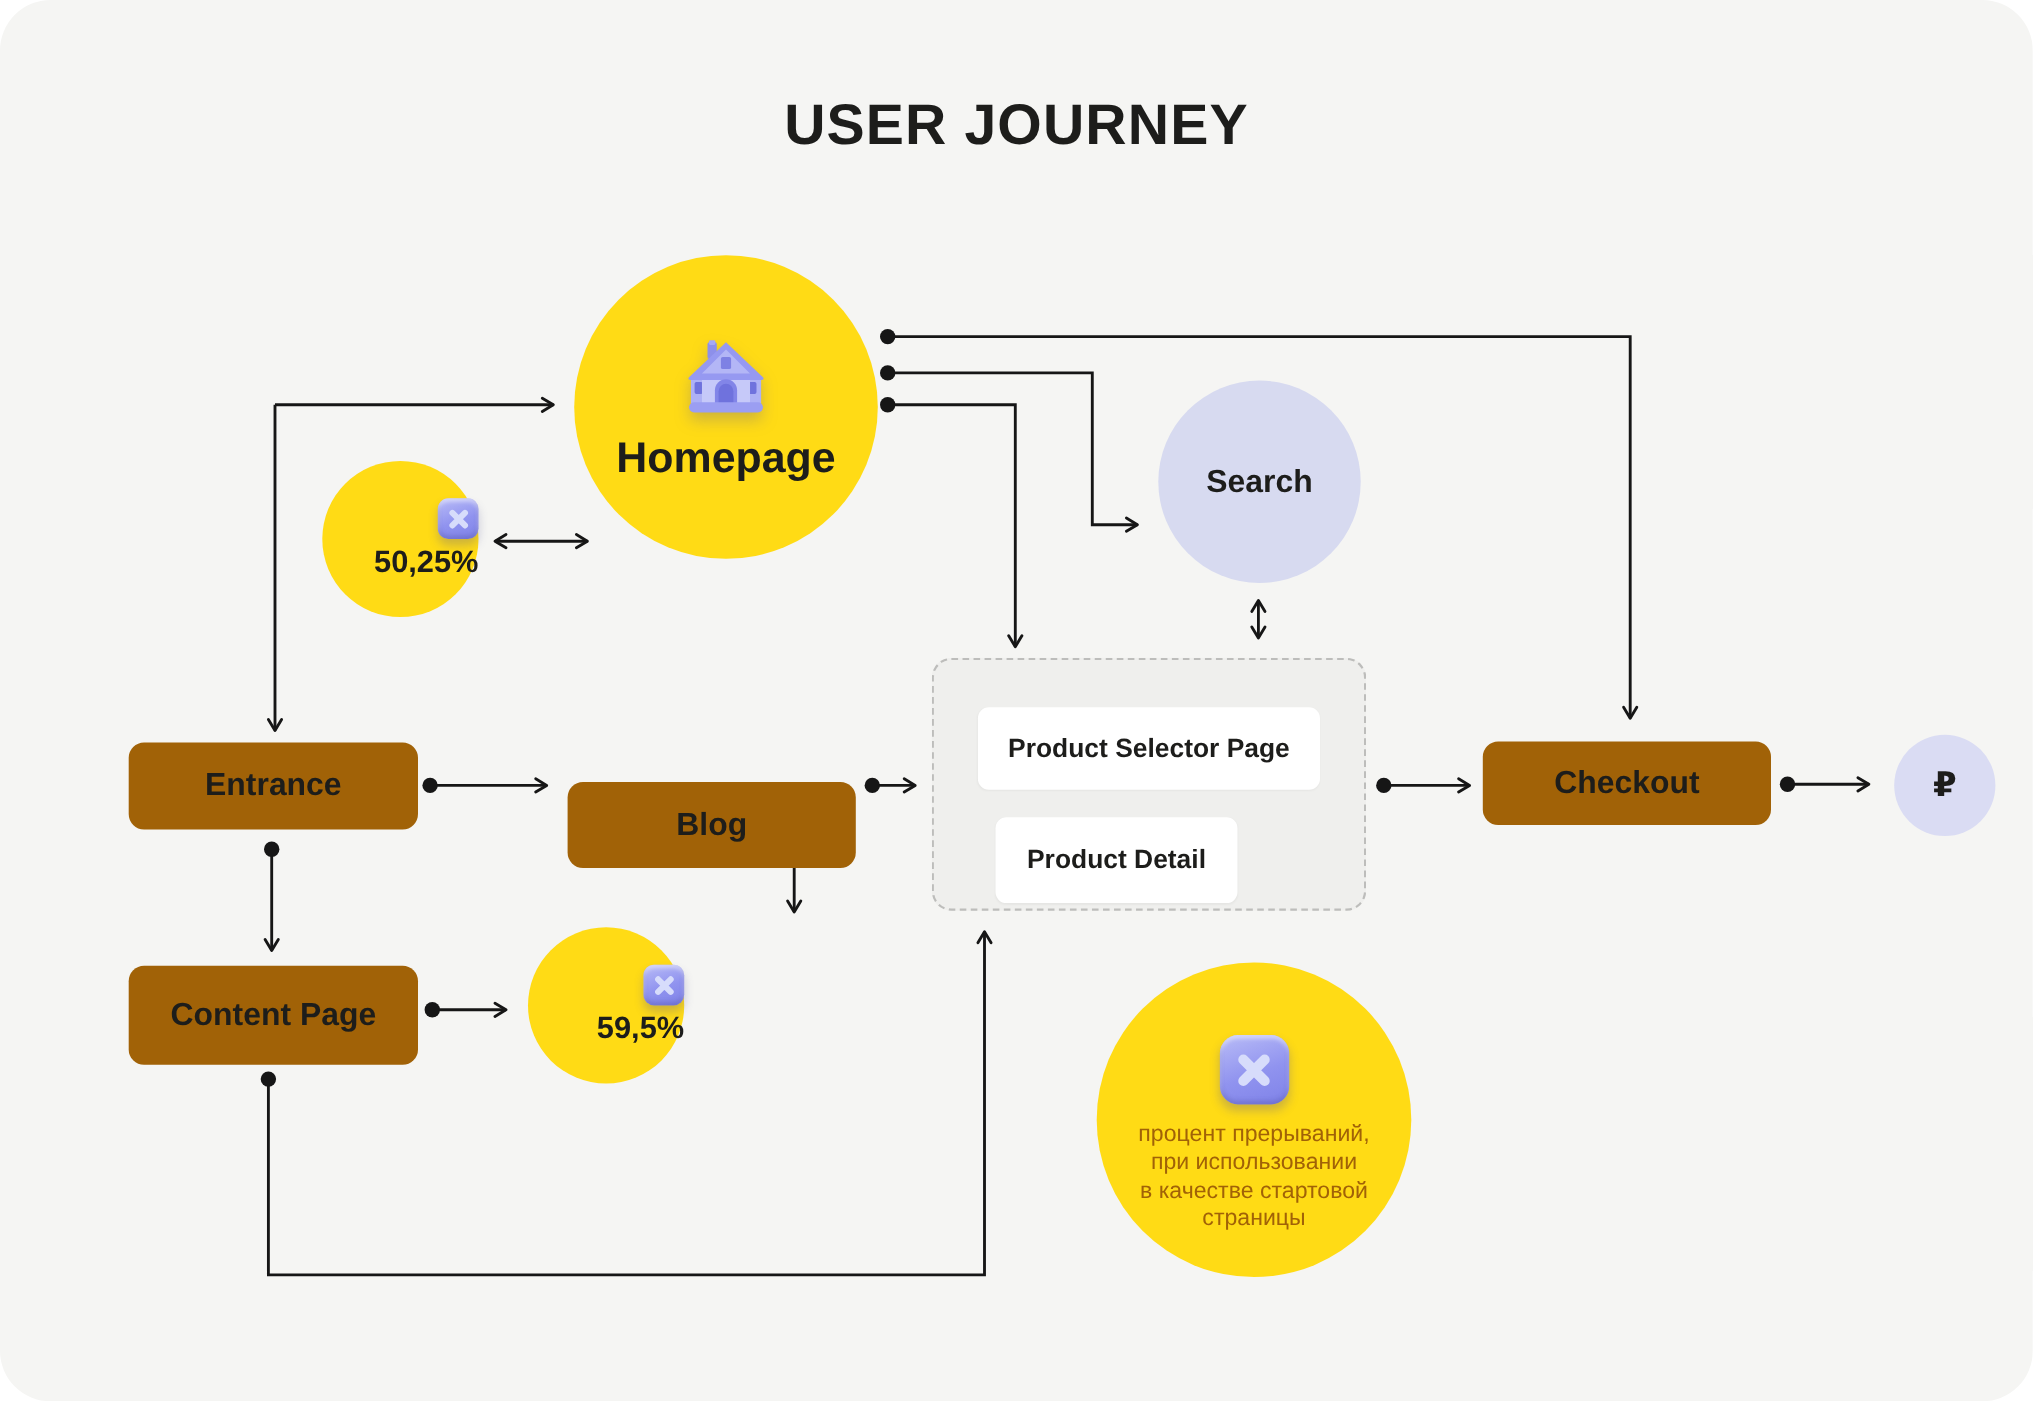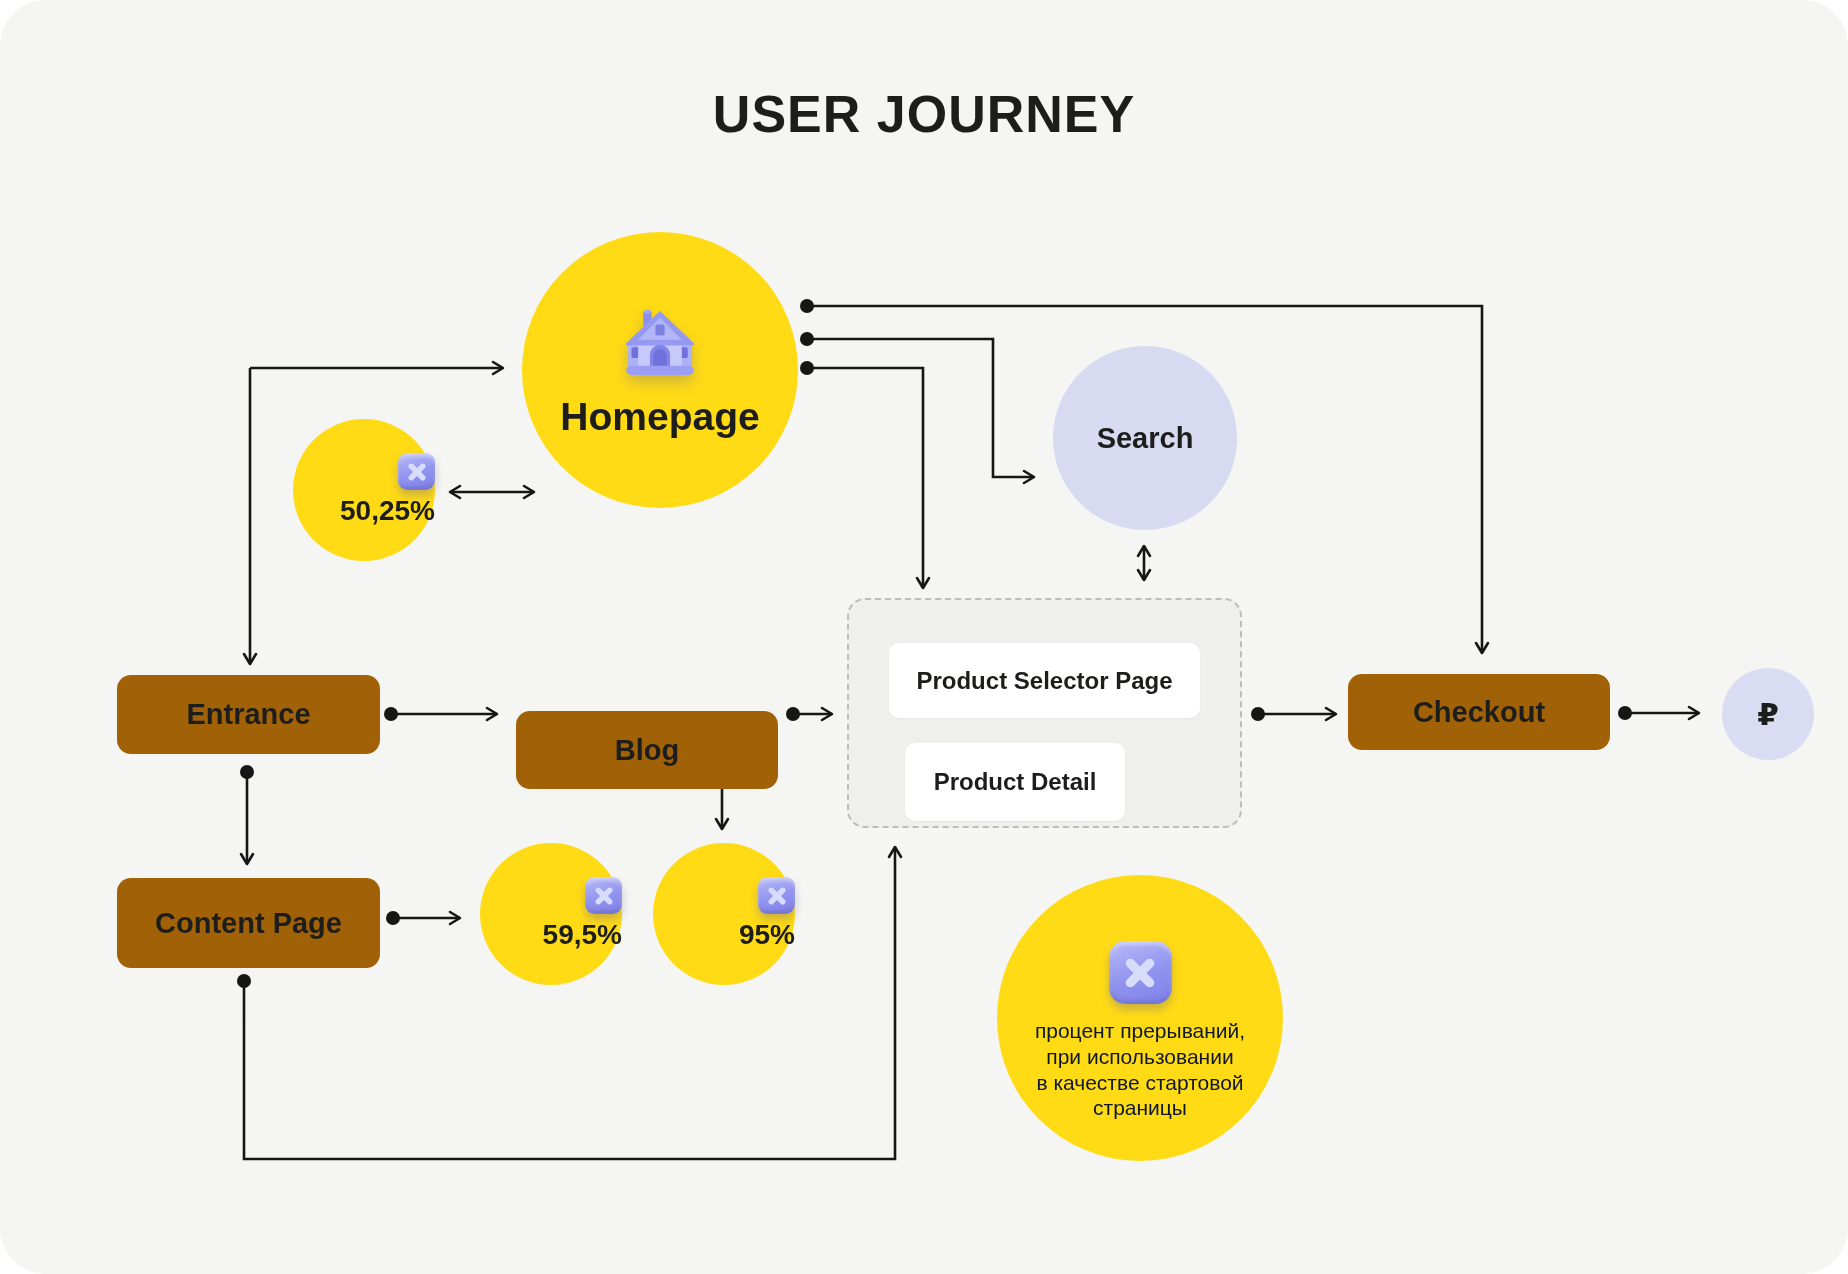--- a/index.html
+++ b/index.html
@@ -40,21 +40,21 @@
   .homepage-circle { left: 522px; top: 232px; width: 276px; height: 276px; gap: 10px; }
   .homepage-circle .node-label { font-size: 39px; font-weight: 700; }
   .search-circle { left: 1053px; top: 346px; width: 184px; height: 184px; }
   .search-circle .node-label { font-size: 29px; font-weight: 700; }
   .pct-circle { width: 142px; height: 142px; gap: 5px; align-items: flex-end; }
   .pct-circle .pct-label { font-size: 28px; font-weight: 700; }
   .pct-homepage { left: 293px; top: 419px; }
   .pct-content { left: 480px; top: 843px; }
   .pct-blog { left: 653px; top: 843px; }
   .legend-circle { left: 997px; top: 875px; width: 286px; height: 286px; gap: 14px; padding-top: 26px; }
-  .legend-text { font-size: 21px; font-weight: 500; line-height: 1.22; color: #0f172a; }
+  .legend-text { font-size: 21px; font-weight: 500; line-height: 1.22; color: #a16207; }
   .ruble-circle { left: 1722px; top: 668px; width: 92px; height: 92px; background: #dadcf3; }
   .ruble-glyph { font-family: "DejaVu Sans", "Liberation Sans", sans-serif; font-size: 31px; font-weight: 600; }
   
   .node-box {
     position: absolute;
     background: #a16207; border-radius: 14px;
     display: flex; align-items: center; justify-content: center;
     font-size: 29px; font-weight: 700;
   }
   .box-entrance { left: 117px; top: 675px; width: 263px; height: 79px; }
@@ -212,28 +212,20 @@
 
   <div class="circle c-yellow pct-circle pct-content">
     <span class="x-icon small">
       <svg width="26" height="26" viewBox="0 0 100 100">
           <path d="M28 28 L72 72 M72 28 L28 72" stroke="#d7dcfb" stroke-width="21" stroke-linecap="round" fill="none"></path>
         </svg>
     </span>
     <div class="pct-label">59,5%</div>
   </div>
 
-  <div class="circle c-yellow pct-circle pct-blog">
-    <span class="x-icon small">
-      <svg width="26" height="26" viewBox="0 0 100 100">
-          <path d="M28 28 L72 72 M72 28 L28 72" stroke="#d7dcfb" stroke-width="21" stroke-linecap="round" fill="none"></path>
-        </svg>
-    </span>
-    <div class="pct-label">95%</div>
-  </div>
 
   <div class="circle c-yellow legend-circle">
     <span class="x-icon large">
       <svg width="44" height="44" viewBox="0 0 100 100">
           <path d="M28 28 L72 72 M72 28 L28 72" stroke="#d7dcfb" stroke-width="21" stroke-linecap="round" fill="none"></path>
         </svg>
     </span>
     <div class="legend-text">
       <div>процент прерываний,</div>
       <div>при использовании</div>

